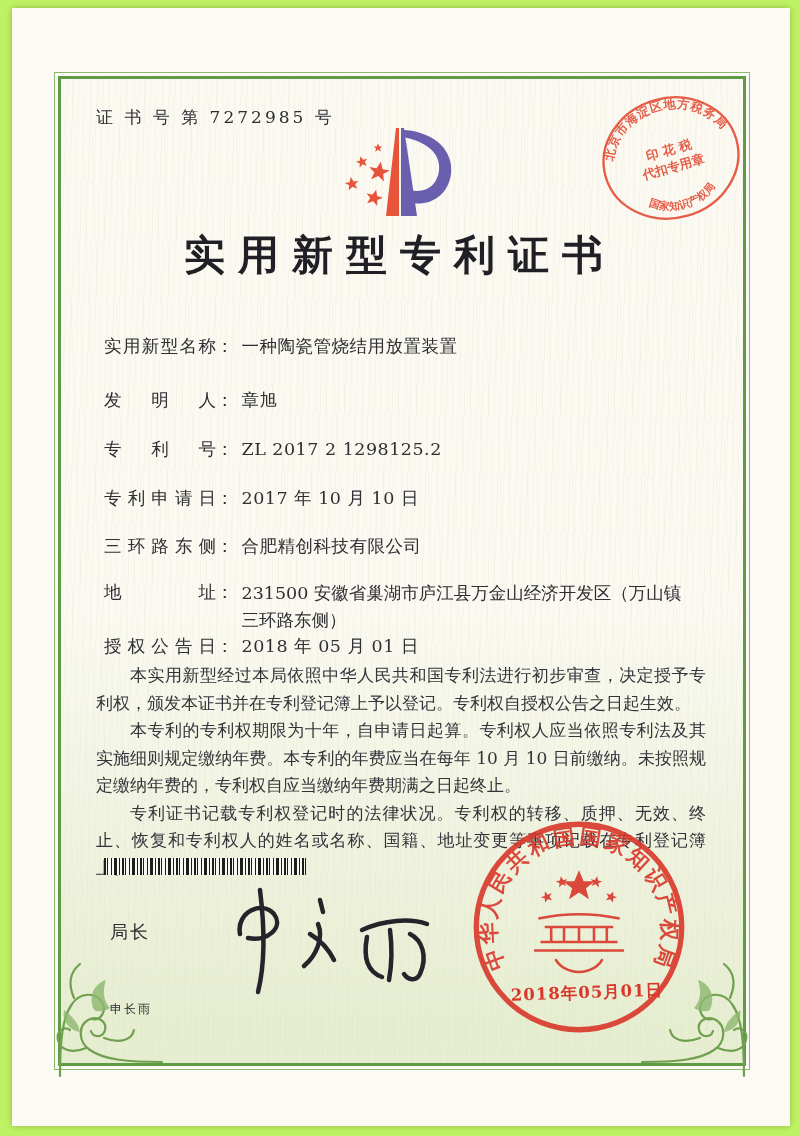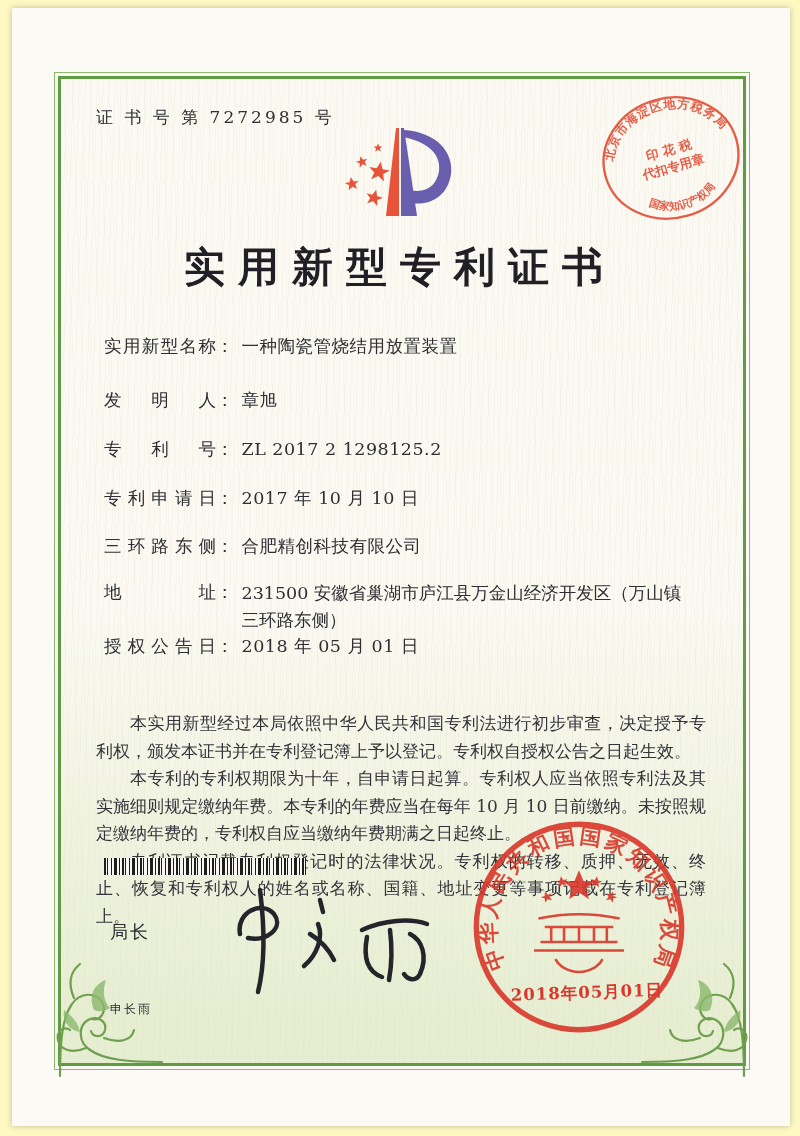--- a/index.html
+++ b/index.html
@@ -1,45 +1,45 @@
 <!DOCTYPE html>
 <html><head>
 <meta charset="utf-8">
 <style>
   html,body{margin:0;padding:0;}
   body{background:#e9e7e2;font-family:"DejaVu Serif","Liberation Serif",serif;}
-  .page{position:relative;width:800px;height:1136px;margin:0 auto;overflow:hidden;background:#fef9c3;}
+  .page{position:relative;width:800px;height:1136px;margin:0 auto;overflow:hidden;background:#bef264;}
   .paper{position:absolute;left:12px;top:8px;right:10px;bottom:10px;background:#fcfaf4;
          box-shadow:0 0 6px rgba(0,0,0,.25);}
   .border-box{position:absolute;left:58px;top:76px;width:688px;height:990px;
     border:3px solid #5f9a44;outline:1px solid #8ab86d;outline-offset:3px;
     background:
       linear-gradient(180deg, rgba(252,250,243,0) 55%, rgba(214,228,183,.55) 96%),
       repeating-linear-gradient(92deg, rgba(140,180,120,.06) 0 1px, rgba(0,0,0,0) 1px 6px),
       repeating-linear-gradient(88deg, rgba(150,185,125,.05) 0 1px, rgba(0,0,0,0) 1px 9px),
       #fbf9f1;
     box-sizing:border-box;}
   .flourish{position:absolute;width:120px;height:120px;z-index:3;}
   .fl-bl{left:44px;top:958px;}
   .fl-br{left:640px;top:958px;transform:scaleX(-1);}
   .cert-no{position:absolute;left:96px;top:106px;font-size:17px;letter-spacing:3px;color:#2e2e33;z-index:4;}
   .logo{position:absolute;left:336px;top:116px;width:132px;height:120px;z-index:4;}
   .tax-stamp{position:absolute;left:592px;top:80px;width:158px;height:156px;z-index:5;opacity:.92;}
   .title{position:absolute;left:0;right:0;top:228px;text-align:center;font-size:41px;font-weight:bold;
-         letter-spacing:13px;color:#1f1f25;z-index:4;margin-top:12px;}
+         letter-spacing:13px;color:#1f1f25;z-index:4;}
   .fields{position:absolute;left:96px;top:334px;width:612px;z-index:4;color:#2e2e33;}
   .frow{position:absolute;left:8px;font-size:17.5px;white-space:nowrap;}
   .flabel{display:inline-block;width:112px;text-align:justify;text-align-last:justify;vertical-align:top;}
   .fcolon{display:inline-block;margin-right:8px;}
   .fvalue{display:inline-block;letter-spacing:.5px;}
   .addr-wrap{display:inline-block;white-space:normal;width:460px;line-height:27px;vertical-align:top;}
   .grant-no{position:absolute;left:370px;top:0;}
   .grant-no .flabel{width:98px;}
   .body-text{position:absolute;left:96px;top:662px;width:610px;z-index:4;color:#33333a;
-             font-size:17px;line-height:27.5px;text-align:justify;margin-top:48px;}
+             font-size:17px;line-height:27.5px;text-align:justify;}
   .body-text p{margin:0;text-indent:2em;}
   .barcode{position:absolute;left:104px;top:858px;width:202px;height:17px;z-index:4;
     background:repeating-linear-gradient(90deg,#1d1d1d 0 2px,#f8f7f2 2px 3px,#1d1d1d 3px 4px,
       #f8f7f2 4px 7px,#1d1d1d 7px 8px,#f8f7f2 8px 10px,#1d1d1d 10px 13px,#f8f7f2 13px 15px,
       #1d1d1d 15px 16px,#f8f7f2 16px 18px);}
   .commissioner{position:absolute;left:110px;top:920px;font-size:18px;color:#2b2b30;z-index:4;letter-spacing:2px;}
   .commissioner-name{position:absolute;left:110px;top:953px;font-size:12px;color:#2b2b30;z-index:4;letter-spacing:2px;margin-top:48px;}
   .signature{position:absolute;left:222px;top:882px;width:220px;height:115px;z-index:4;}
   .seal{position:absolute;left:472px;top:820px;width:214px;height:214px;z-index:5;opacity:.9;}
   .seal-date{position:absolute;left:492px;top:982px;width:190px;text-align:center;z-index:6;

